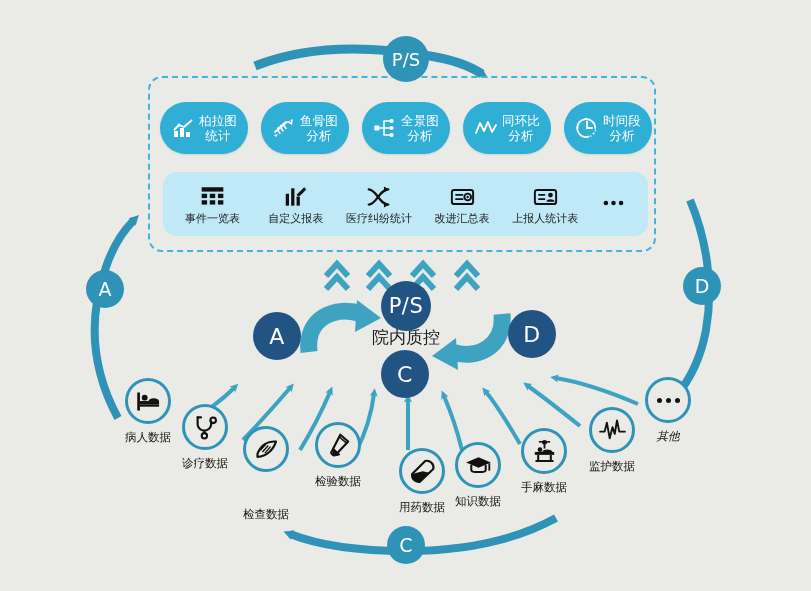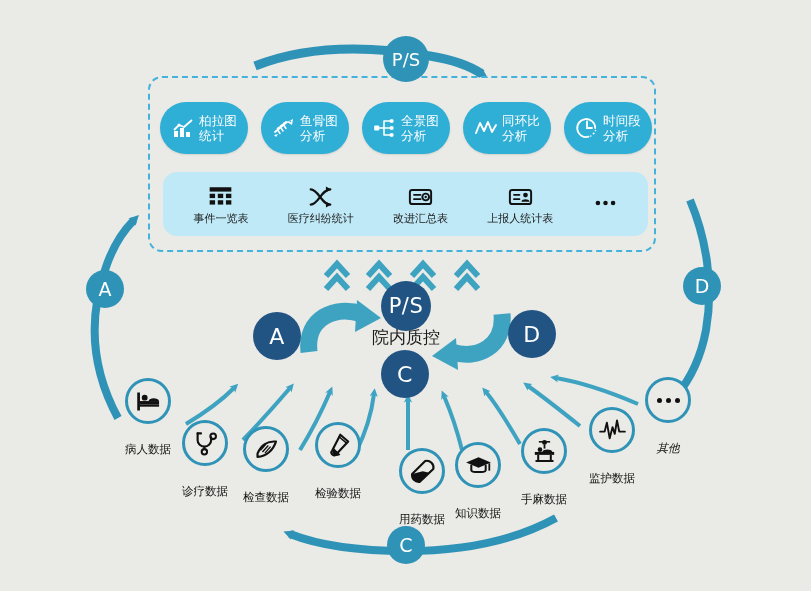--- a/index.html
+++ b/index.html
@@ -65,21 +65,21 @@
     width: 24px;
     height: 24px;
     flex: 0 0 24px;
     display: block;
   }
   .pill .ptxt {
     color: #ffffff;
     font-size: 12.5px;
     line-height: 15px;
     letter-spacing: 0.2px;
-    text-align: left;
+    text-align: center;
     white-space: pre-line;
   }
 
   
   .report-bar {
     position: absolute;
     left: 163px;
     top: 172px;
     width: 485px;
     height: 64px;
@@ -183,21 +183,21 @@
     border-radius: 50%;
     border: 3px solid #2e93b6;
     background: #eaeae6;
     display: flex;
     align-items: center;
     justify-content: center;
     box-sizing: border-box;
   }
   .node .npic { width: 27px; height: 27px; display: block; }
   .node .ntxt {
-    margin-top: 18px;
+    margin-top: 6px;
     font-size: 11.5px;
     color: #111111;
     white-space: nowrap;
   }
   .node .dots3 {
     display: flex; gap: 4px;
   }
   .node .dots3 i {
     width: 5px; height: 5px; border-radius: 50%; background: #111; display:block;
   }
@@ -330,20 +330,30 @@
         <rect x="2" y="9" width="5" height="4" fill="#111"></rect>
         <rect x="9.5" y="9" width="5" height="4" fill="#111"></rect>
         <rect x="17" y="9" width="5" height="4" fill="#111"></rect>
         <rect x="2" y="15" width="5" height="4" fill="#111"></rect>
         <rect x="9.5" y="15" width="5" height="4" fill="#111"></rect>
         <rect x="17" y="15" width="5" height="4" fill="#111"></rect>
       </svg>
       <span class="rtxt">事件一览表</span>
     </div>
 
+    <div class="rep">
+      <svg class="rpic" viewBox="0 0 24 24">
+        <rect x="3" y="9" width="3" height="11" fill="#111"></rect>
+        <rect x="8" y="4" width="3" height="16" fill="#111"></rect>
+        <rect x="13" y="12" width="3" height="8" fill="#111"></rect>
+        <path d="M13,10 L20,3 L22,5 L15,12 Z" fill="#111"></path>
+        <path d="M12.4,12.6 L13.6,11.4 L14.4,12.2 Z" fill="#111"></path>
+      </svg>
+      <span class="rtxt">自定义报表</span>
+    </div>
 
 
     <div class="rep">
       <svg class="rpic" viewBox="0 0 24 24">
         <path d="M3,5 C10,5 13,19 21,19" fill="none" stroke="#111" stroke-width="2.1" stroke-linecap="round"></path>
         <path d="M3,19 C10,19 13,5 21,5" fill="none" stroke="#111" stroke-width="2.1" stroke-linecap="round"></path>
         <path d="M17,2.4 L22,5 L17,7.6 Z" fill="#111"></path>
         <path d="M17,16.4 L22,19 L17,21.6 Z" fill="#111"></path>
       </svg>
       <span class="rtxt">医疗纠纷统计</span>
@@ -397,34 +407,34 @@
         <rect x="2" y="4" width="2.4" height="16" fill="#111"></rect>
         <rect x="4.4" y="11.6" width="17" height="3" fill="#111"></rect>
         <rect x="4.4" y="14.6" width="17" height="2" fill="#111"></rect>
         <circle cx="8.6" cy="8.6" r="2.6" fill="#111"></circle>
         <path d="M12,11.6 C12.6,8.2 20.6,8.2 21.4,11.6 Z" fill="#111"></path>
       </svg>
     </div>
     <span class="ntxt">病人数据</span>
   </div>
 
-  <div class="node" style="left:159px; top:420px;align-items:center;">
+  <div class="node" style="left:159px; top:404px;align-items:center;">
     <div class="ring">
       <svg class="npic" viewBox="0 0 24 24">
         <path d="M5,3 L5,9 C5,12.4 7.8,14.8 11,14.8 C14.2,14.8 17,12.4 17,9 L17,6.6" fill="none" stroke="#111" stroke-width="1.9" stroke-linecap="round"></path>
         <path d="M5,3 L8,3" stroke="#111" stroke-width="1.9" stroke-linecap="round"></path>
         <path d="M11,14.8 L11,17.4" fill="none" stroke="#111" stroke-width="1.9"></path>
         <circle cx="18.8" cy="5.6" r="2.5" fill="none" stroke="#111" stroke-width="1.8"></circle>
         <circle cx="11" cy="19.4" r="2.4" fill="none" stroke="#111" stroke-width="1.8"></circle>
       </svg>
     </div>
     <span class="ntxt">诊疗数据</span>
   </div>
 
-  <div class="node" style="left:220px; top:426px;">
+  <div class="node" style="left:220px; top:426px;gap:29px;">
     <div class="ring">
       <svg class="npic" viewBox="0 0 24 24">
         <path d="M4,15.6 C7,8.4 13,4.2 20.4,5 C18,12.6 12,18 4,18.6 Z" fill="none" stroke="#111" stroke-width="1.9" stroke-linejoin="round"></path>
         <path d="M8.4,14.2 L13.6,8.4 M10.6,15.2 L15.6,9.4 M6.6,12.6 L11.4,7.4" stroke="#111" stroke-width="1.2"></path>
       </svg>
     </div>
     <span class="ntxt">检查数据</span>
   </div>
 
   <div class="node" style="left:292px; top:422px;">

